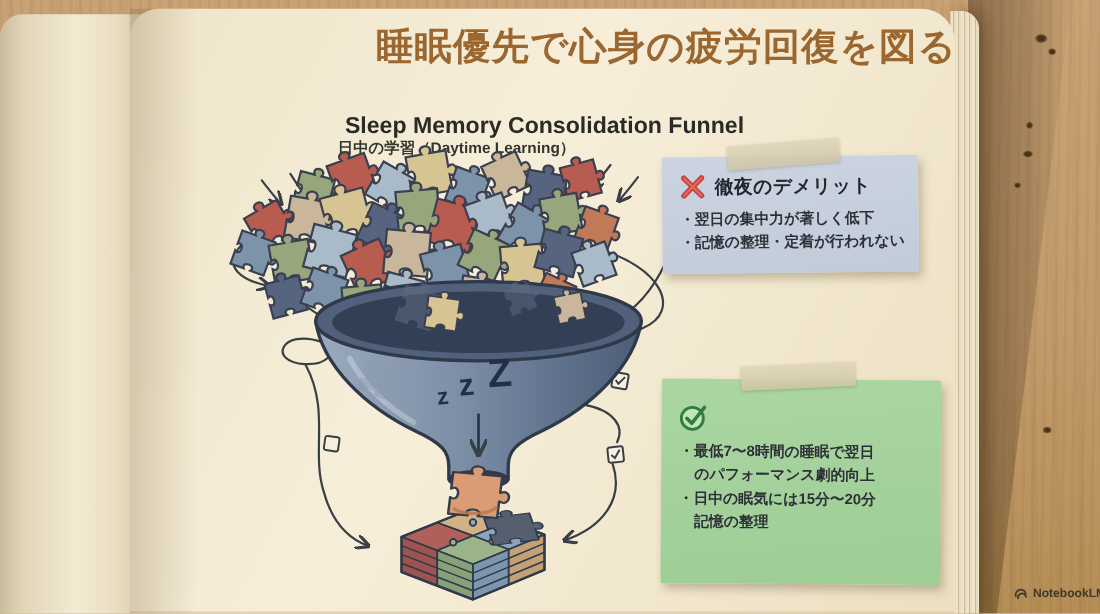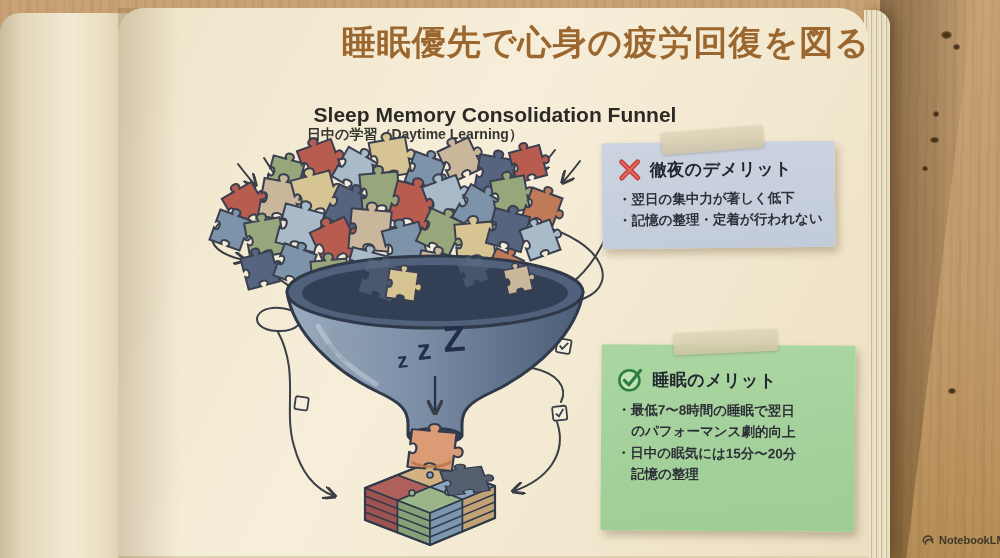--- a/index.html
+++ b/index.html
@@ -240,21 +240,20 @@
   </div>
 </div>
 
 <div class="note note-merit">
   <div class="tape tape-merit"></div>
   <div class="note-header">
     <svg class="note-icon" width="27" height="26" viewBox="0 0 27 26">
       <circle cx="12" cy="14" r="10" fill="#c2e4b6" stroke="#2e7d43" stroke-width="2.6"></circle>
       <path d="M7 14 L11.5 18.5 L23 4" fill="none" stroke="#2e7d43" stroke-width="3.2" stroke-linecap="round" stroke-linejoin="round"></path>
     </svg>
-    <span class="note-title">睡眠のメリット</span>
   </div>
   <div class="bullets">
     <div class="b-line"><span>・</span><span>最低7〜8時間の睡眠で翌日</span></div>
     <div class="b-line b-cont"><span>のパフォーマンス劇的向上</span></div>
     <div class="b-line"><span>・</span><span>日中の眠気には15分〜20分</span></div>
     <div class="b-line b-cont"><span>記憶の整理</span></div>
   </div>
 </div>
 
 <div class="watermark">

